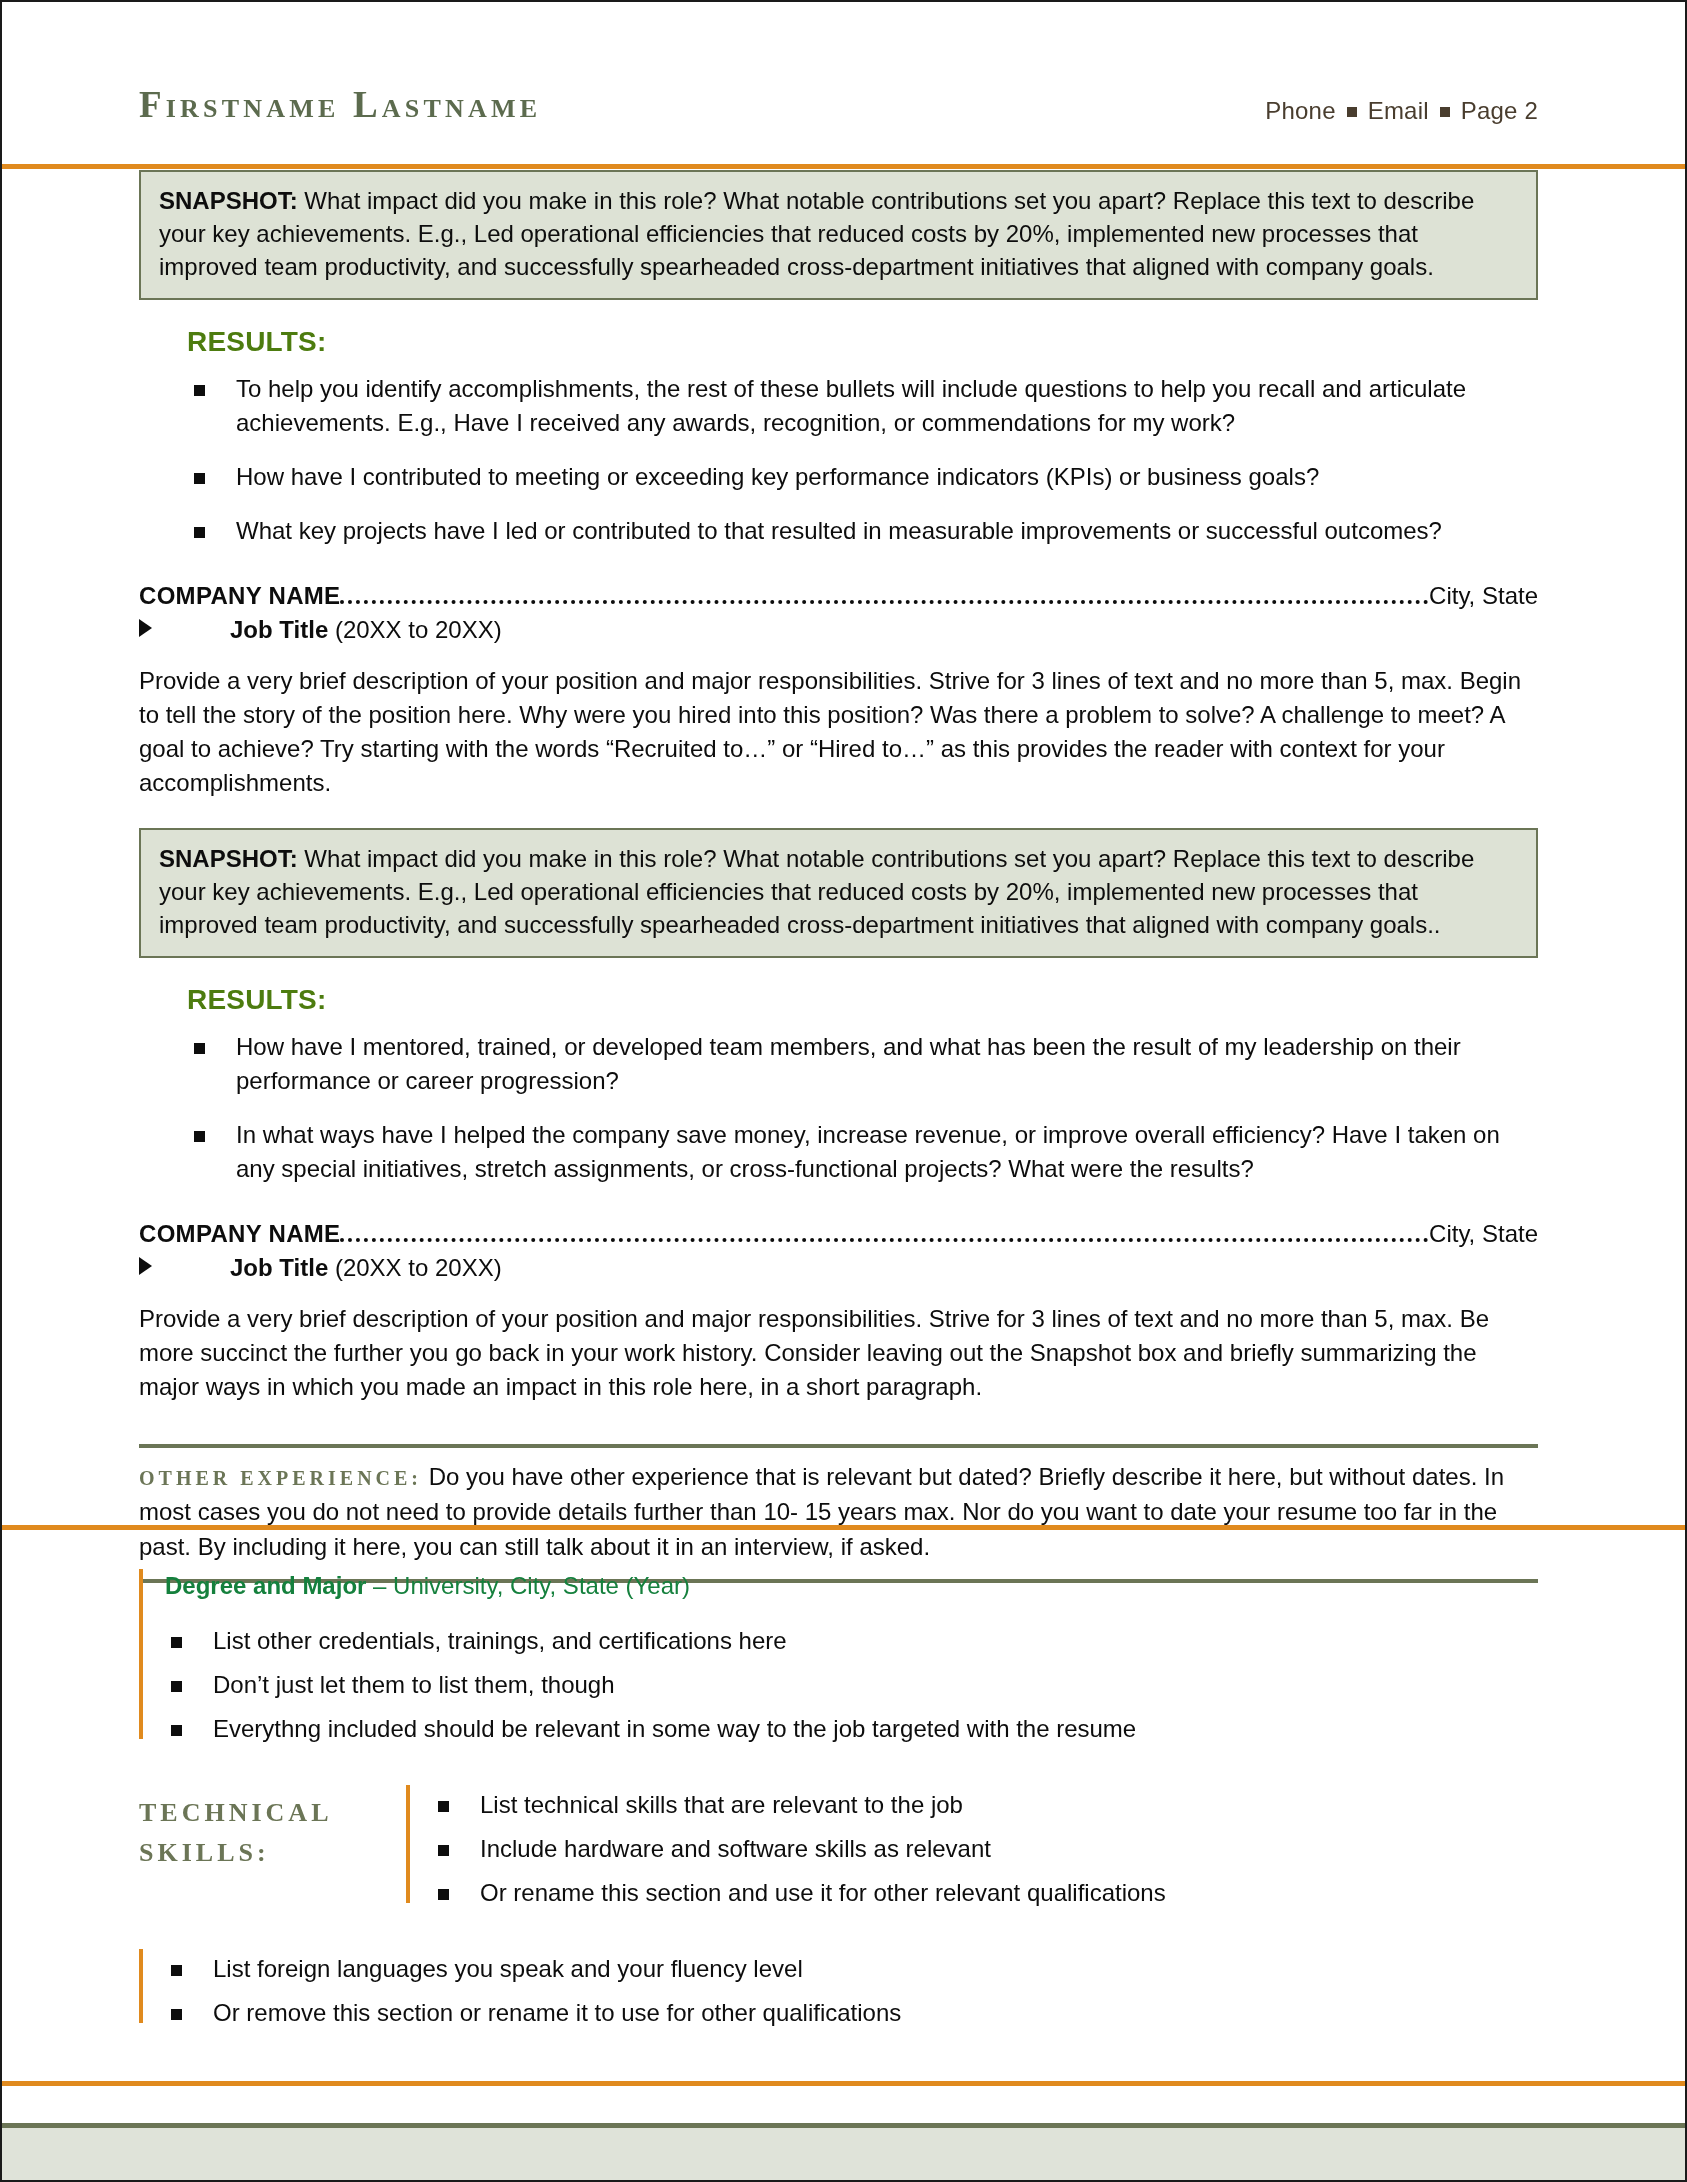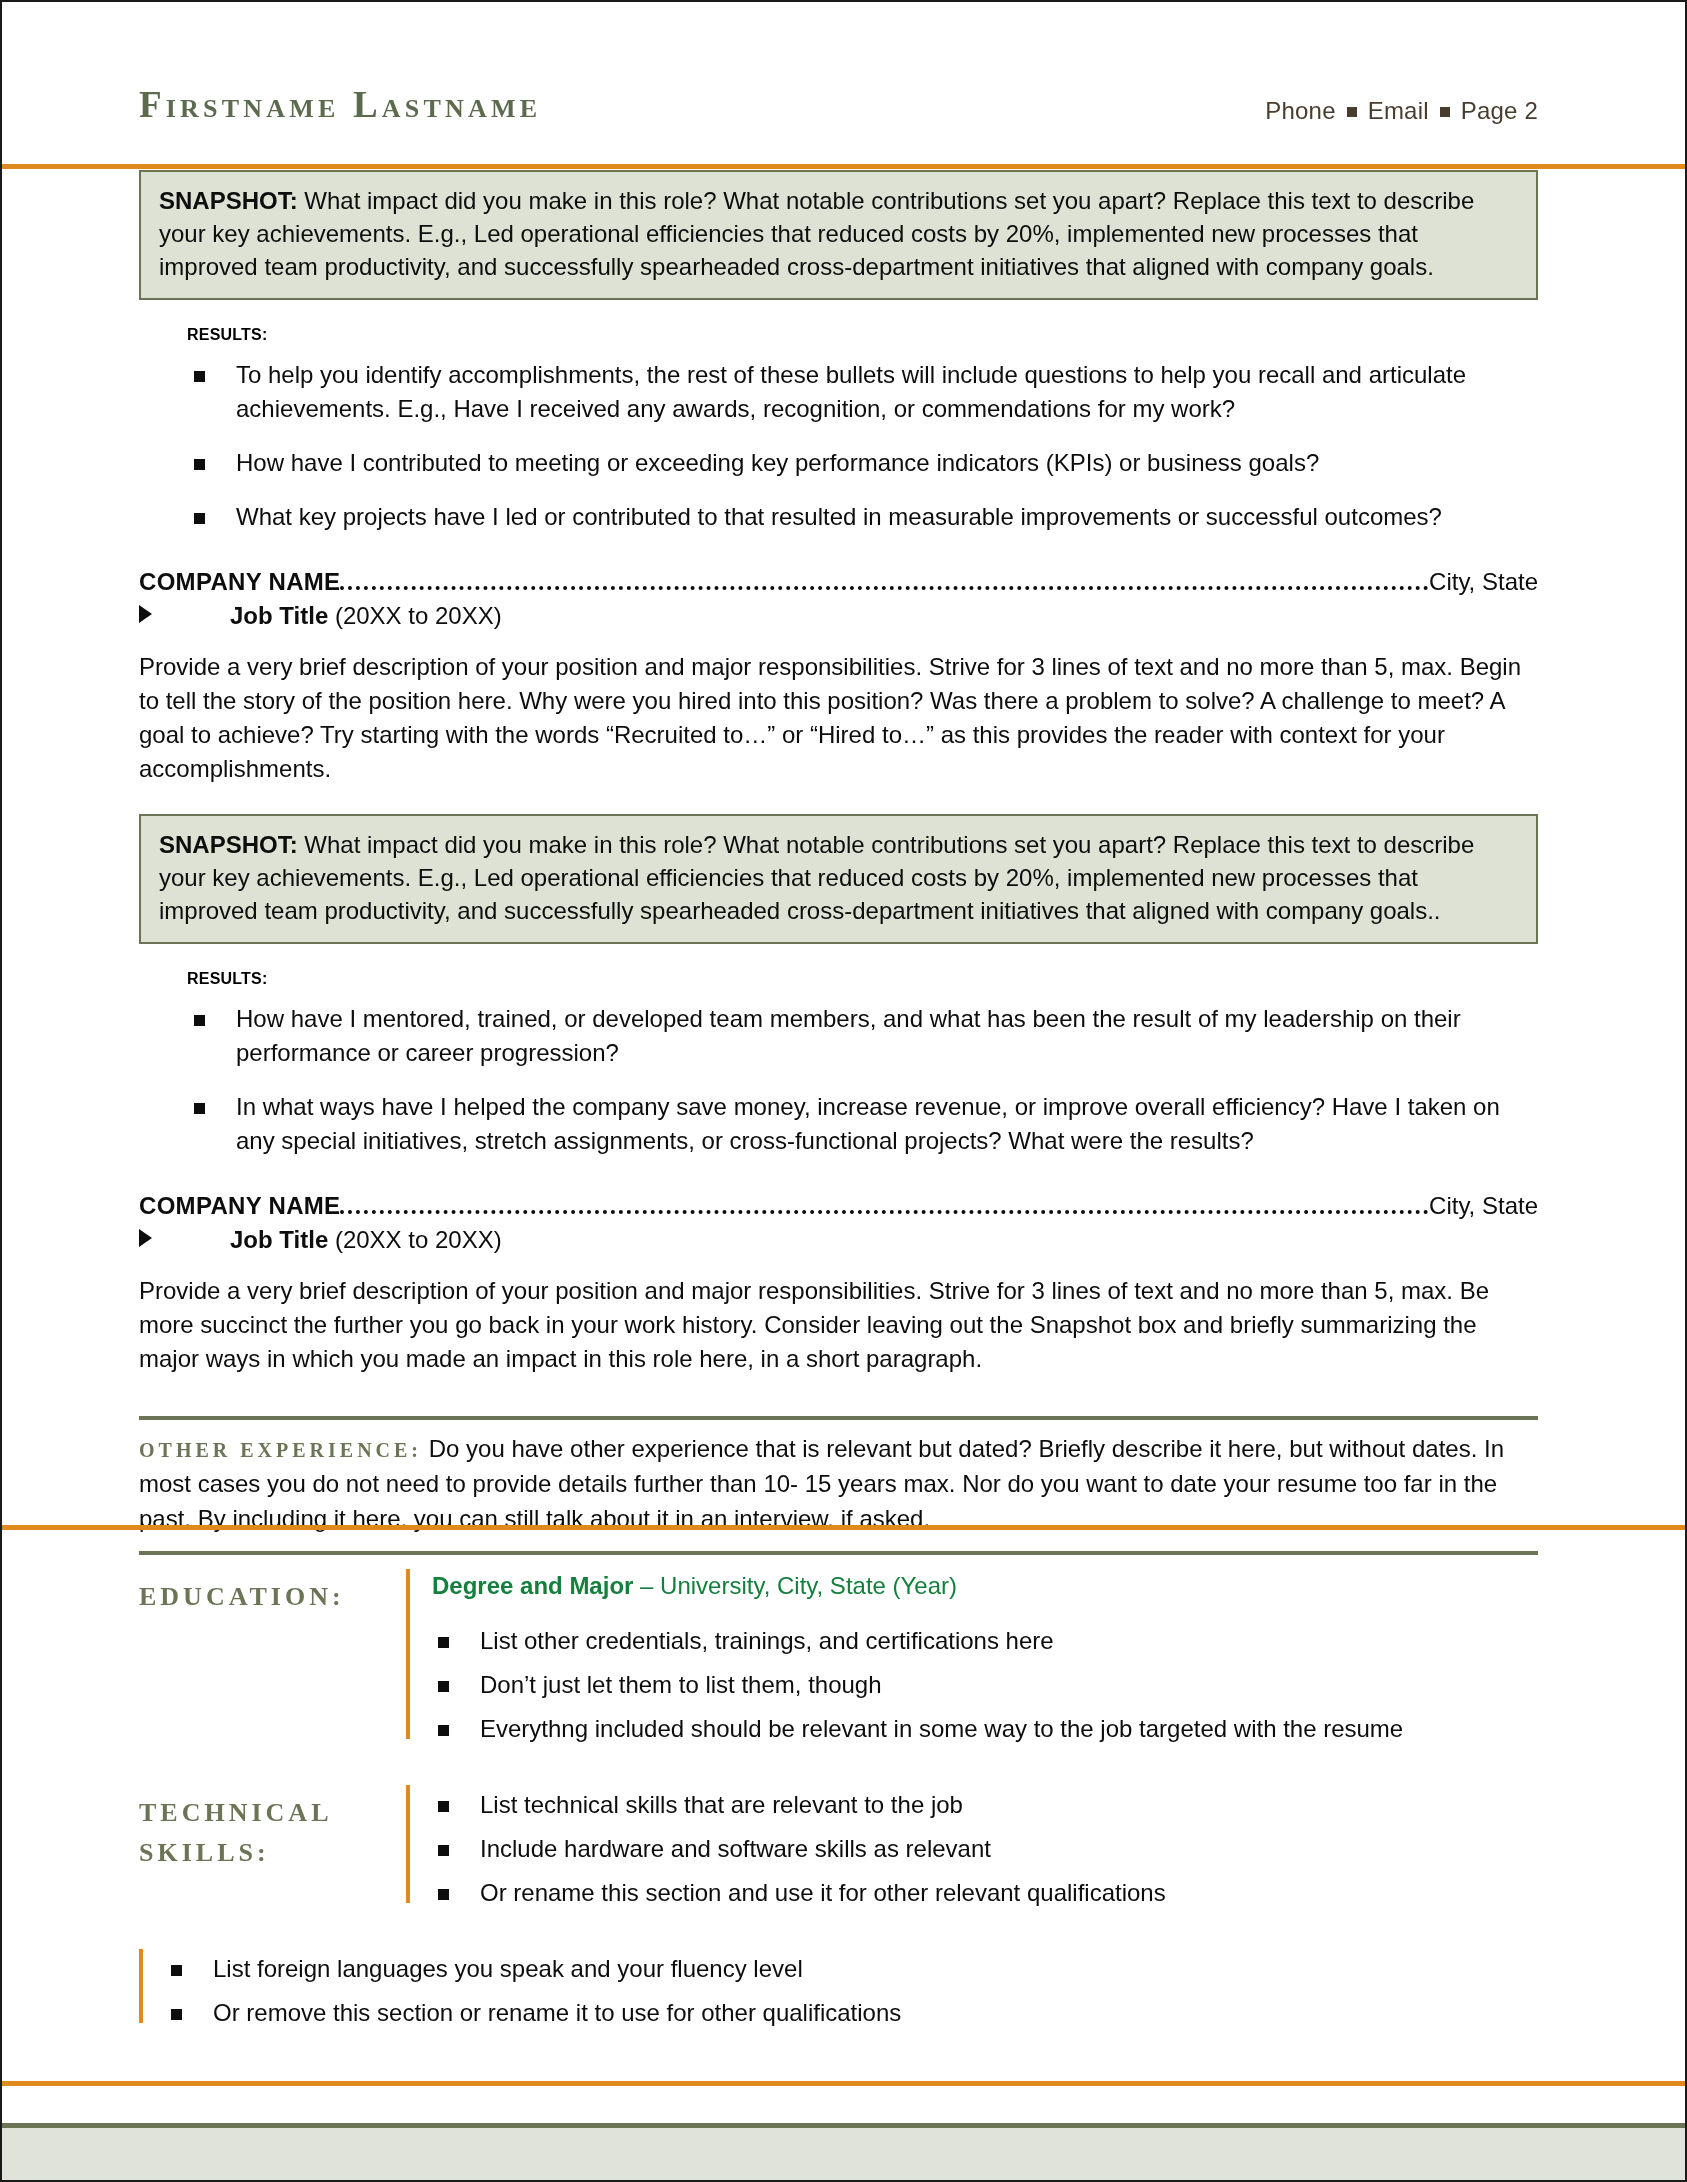--- a/index.html
+++ b/index.html
@@ -82,23 +82,23 @@
     background: #dde2d5;
     box-sizing: border-box;
     padding: 13px 18px 14px 18px;
     font-size: 24px;
     line-height: 1.37;
     color: #0d0d0d;
   }
   .snapshot b { font-weight: bold; margin-top: 48px; }
 
   .results-head {
-    font-size: 16px;
-    font-weight: bold;
-    color: #000000;
+    font-size: 28px;
+    font-weight: bold;
+    color: #4d7c0f;
     margin: 26px 0 0 48px;
     letter-spacing: 0.2px;
   }
 
   ul.sq-list {
     list-style: none;
     margin: 14px 0 0 0;
     padding: 0;
   }
   ul.sq-list li {
@@ -341,21 +341,20 @@
 
     </div>
   </div>
 
   <div class="rule-orange" id="rule-mid"></div>
 
   <div class="lower">
     <div class="lower-inner">
 
       <div class="lrow">
-        <div class="lbl">EDUCATION:</div>
         <div class="divider"></div>
         <div class="lcontent">
           <div class="degree-line">
             <b>Degree and Major</b><span> – University, City, State (Year)</span>
           </div>
           <ul class="tight">
             <li>List other credentials, trainings, and certifications here</li>
             <li>Don’t just let them to list them, though</li>
             <li>Everythng included should be relevant in some way to the job targeted with the resume</li>
           </ul>

